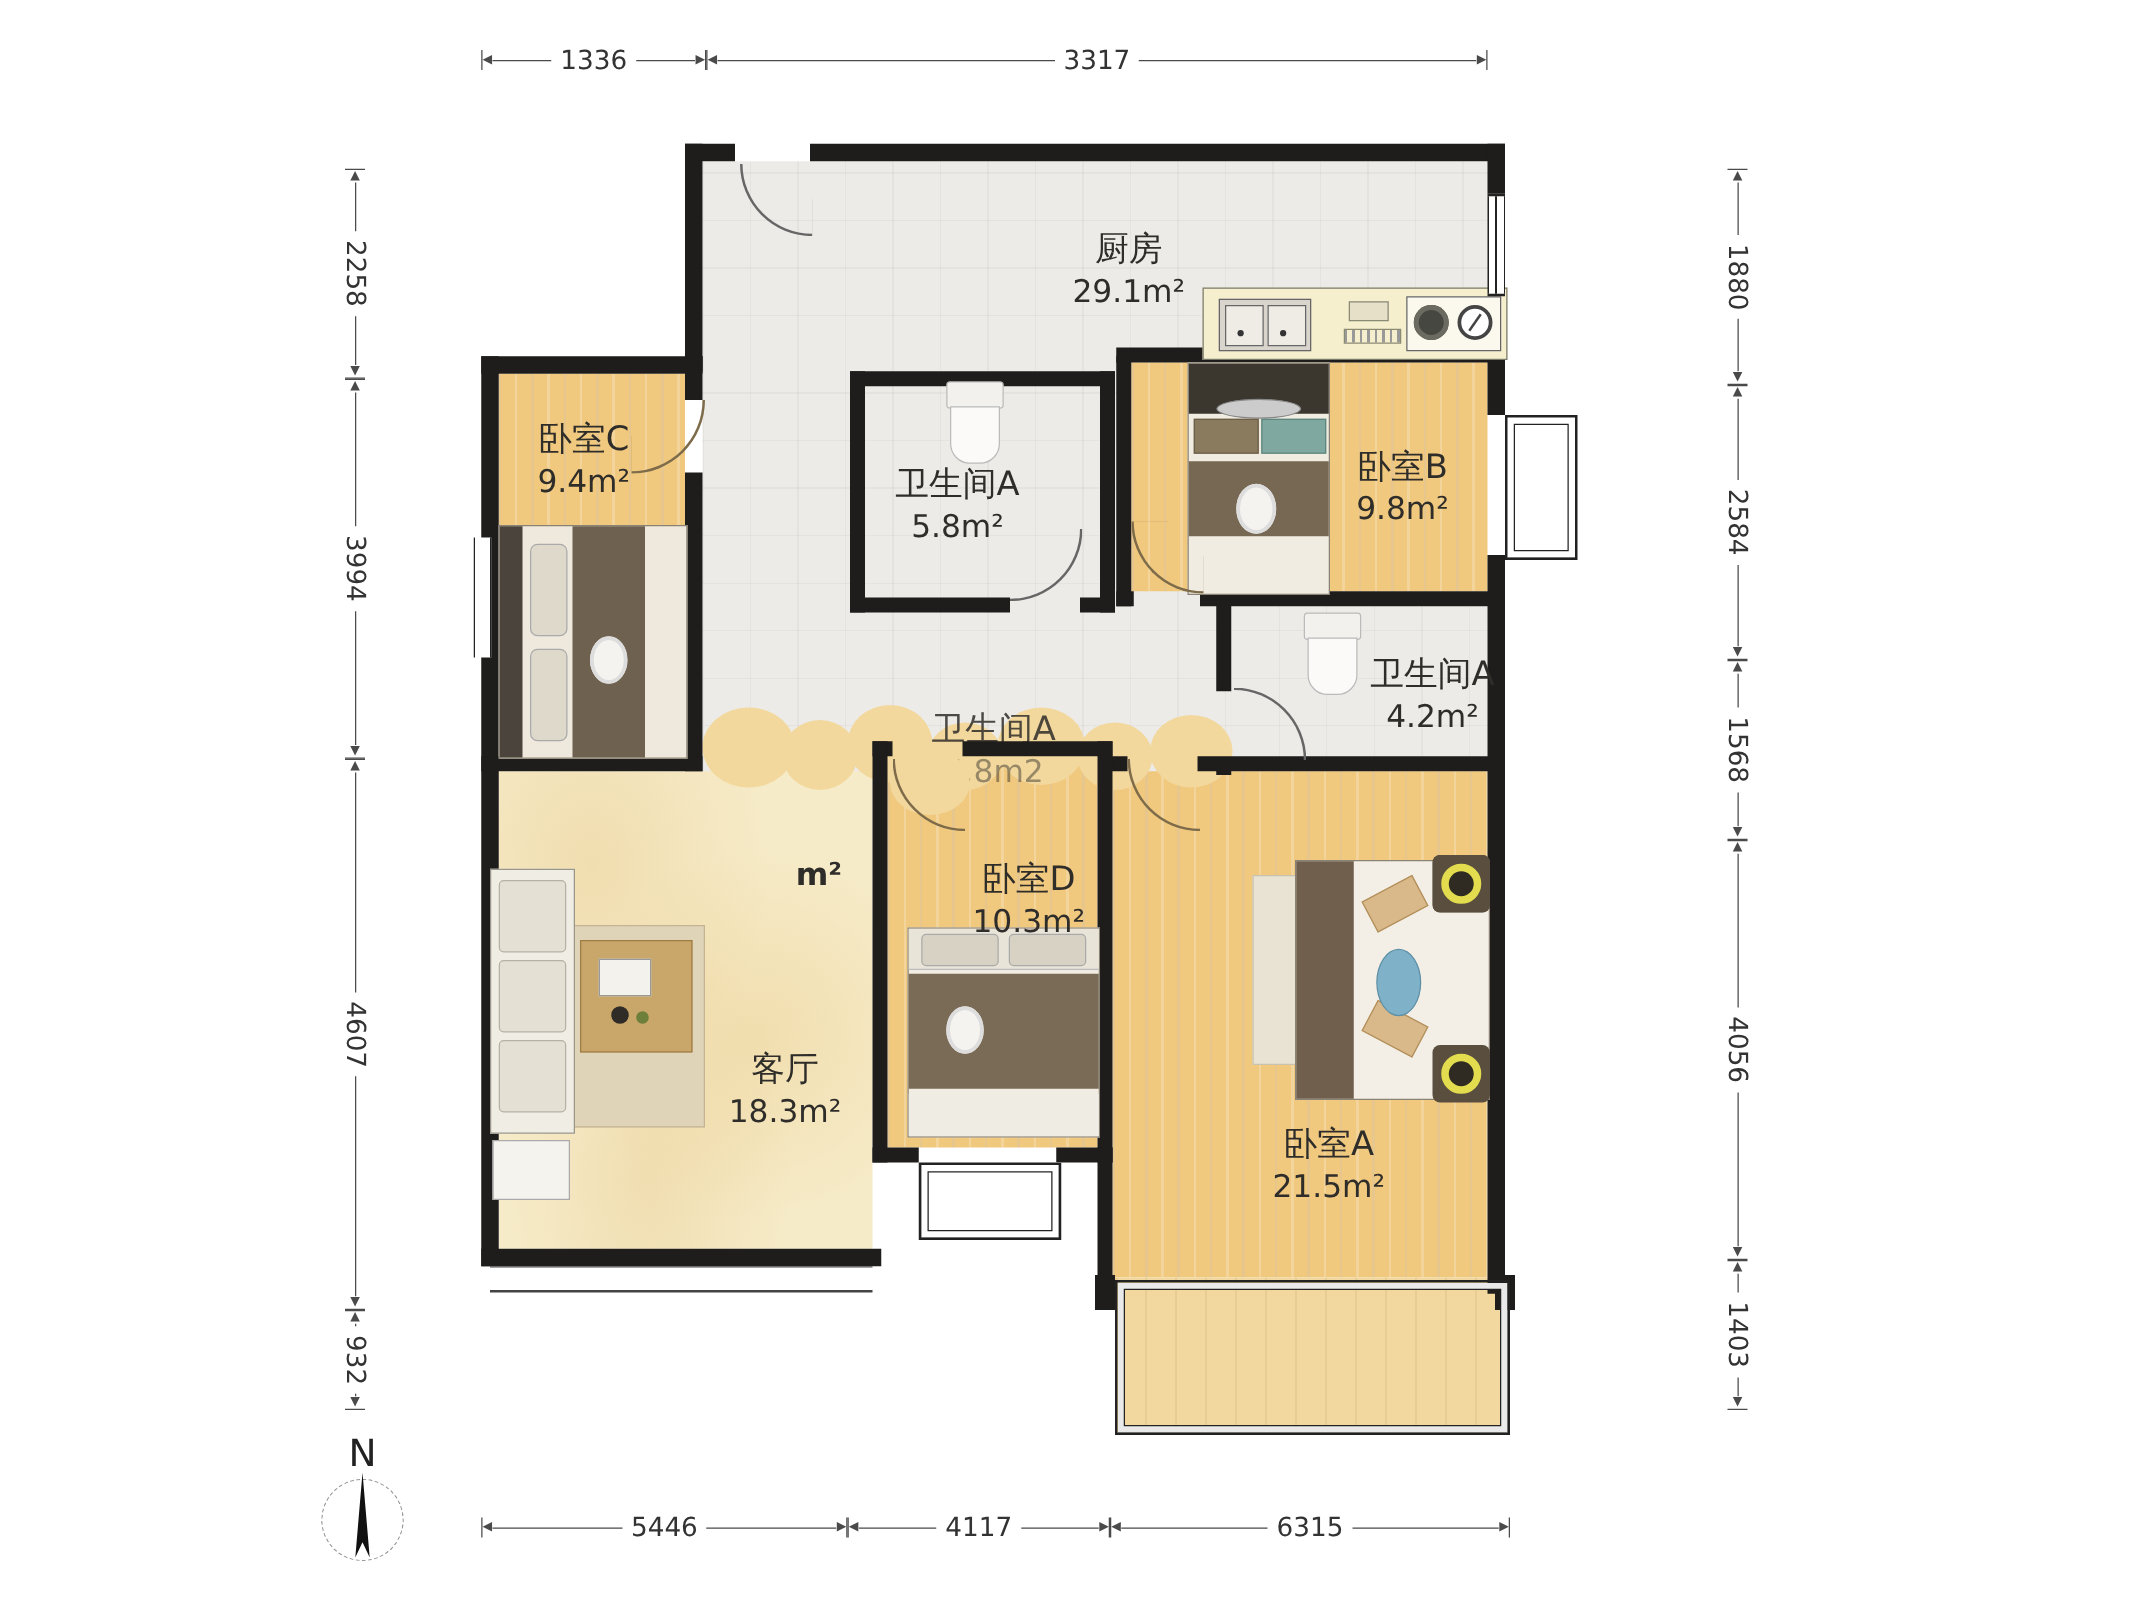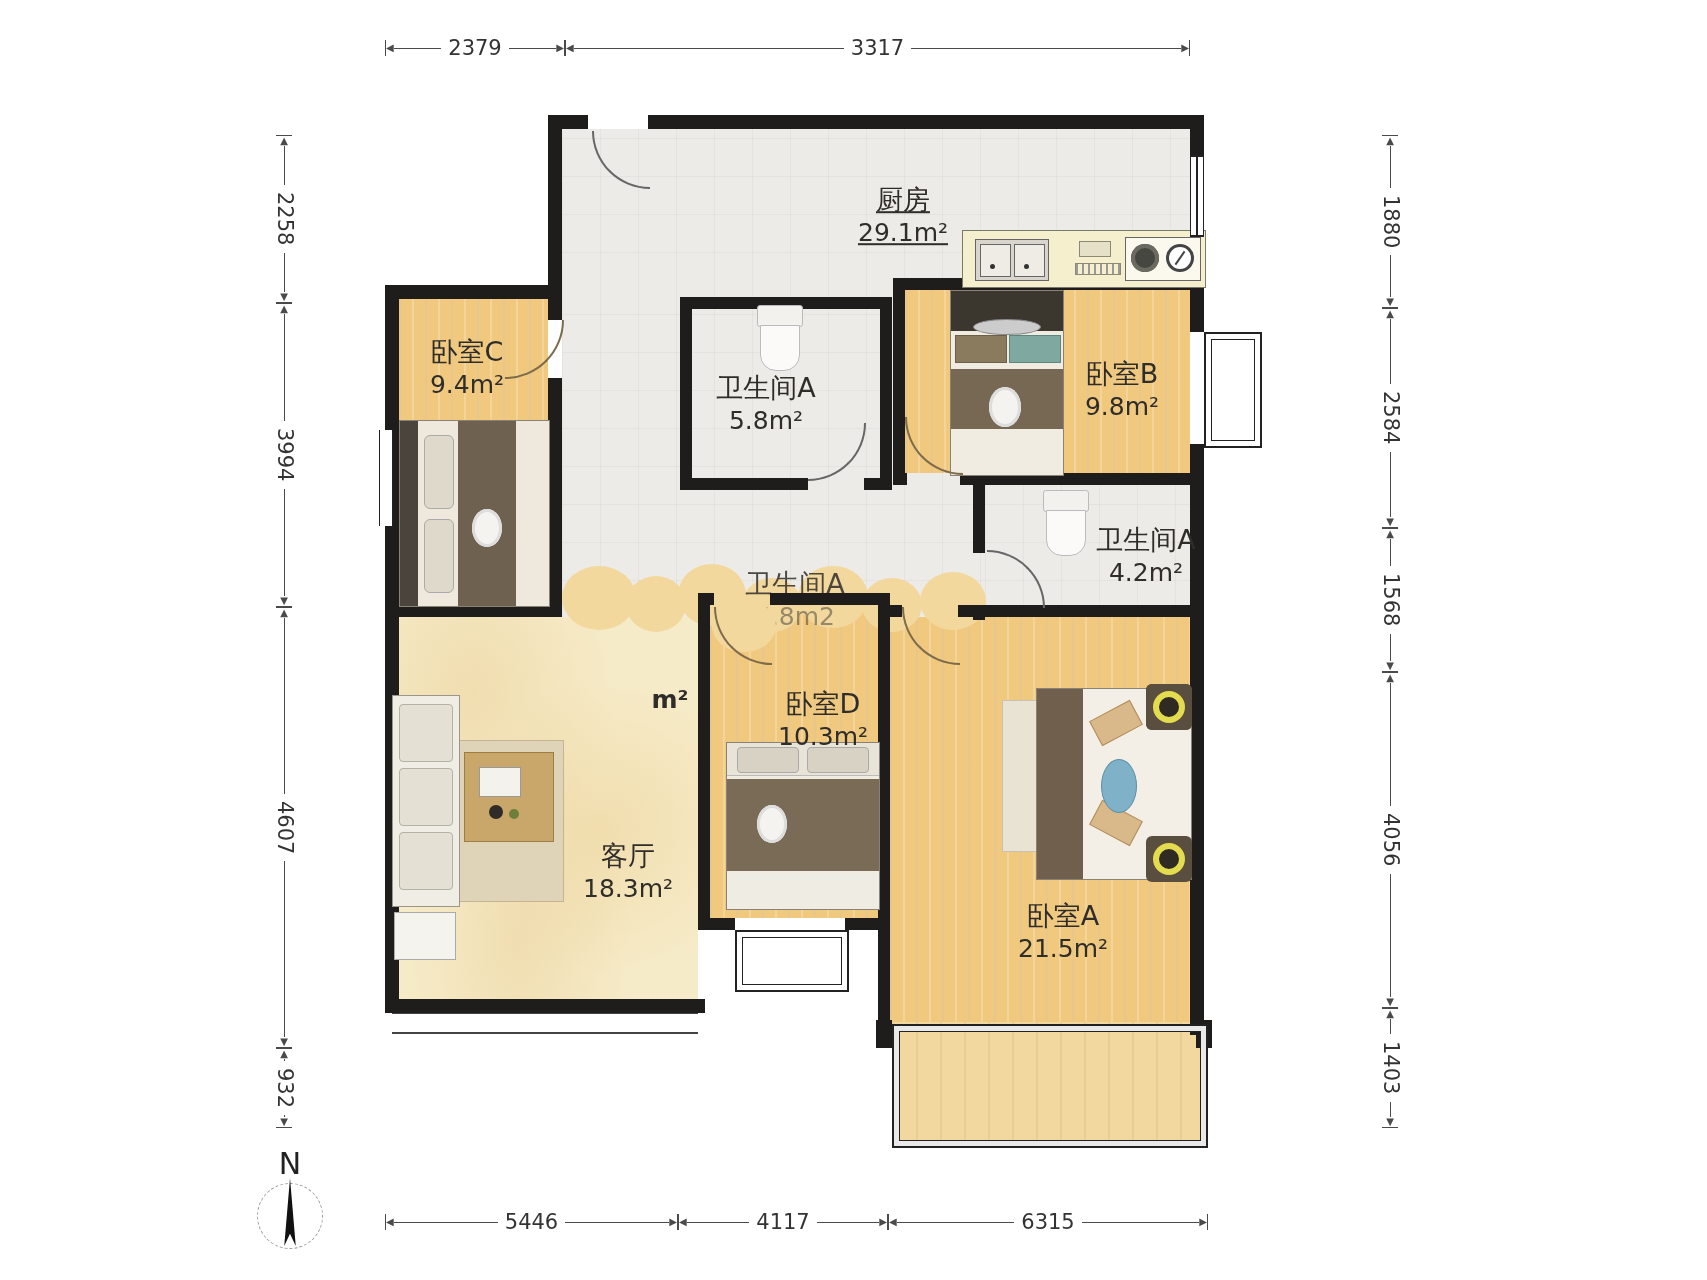--- a/index.html
+++ b/index.html
@@ -206,21 +206,21 @@
     <div class="abs" style="left:6px;top:72px;width:52px;height:56px;background:#e4e0d4;border:1px solid #b5b1a4;border-radius:4px;"></div>
     <div class="abs" style="left:6px;top:136px;width:52px;height:56px;background:#e4e0d4;border:1px solid #b5b1a4;border-radius:4px;"></div>
   </div>
   <div class="furn" style="left:394px;top:912px;width:60px;height:46px;background:#f5f3ee;border:1px solid #aaa;"></div>
   <div class="furn" style="left:464px;top:752px;width:88px;height:88px;background:#c9a76a;border:1px solid #9e7d45;">
     <div class="abs" style="left:14px;top:14px;width:40px;height:28px;background:#f4f2ec;border:1px solid #999;"></div>
     <div class="abs" style="left:24px;top:52px;width:14px;height:14px;background:#2f2b26;border-radius:50%;"></div>
     <div class="abs" style="left:44px;top:56px;width:10px;height:10px;background:#6e7f3c;border-radius:50%;"></div>
   </div>
 
-  <div class="rlabel" style="left:903px;top:216px;text-decoration:underline;">
+  <div class="rlabel" style="left:903px;top:216px;">
     <div>厨房</div>
       <div class="area">29.1m²</div>
   </div>
   <div class="rlabel" style="left:467px;top:368px;">
     <div>卧室C</div>
       <div class="area">9.4m²</div>
   </div>
   <div class="rlabel" style="left:766px;top:404px;">
     <div>卫生间A</div>
       <div class="area">5.8m²</div>
@@ -238,29 +238,29 @@
       <div class="area">18.3m²</div>
   </div>
   <div class="rlabel" style="left:823px;top:720px;">
     <div>卧室D</div>
       <div class="area">10.3m²</div>
   </div>
   <div class="rlabel" style="left:1063px;top:932px;">
     <div>卧室A</div>
       <div class="area">21.5m²</div>
   </div>
-  <div class="rlabel" style="left:670px;top:700px;font-weight:bold;">
+  <div class="rlabel" style="left:655px;top:700px;font-weight:bold;">
     <div class="area">m²</div>
   </div>
 
   <div class="dim-h" style="left:385px;top:40px;width:180px;">
     <span class="tick"></span>
       <span class="ah">◀</span>
     <span class="dline"></span>
-    <span class="dlabel">2379</span>
+    <span class="dlabel">1336</span>
     <span class="dline"></span>
     <span class="ah">▶</span>
       <span class="tick"></span>
   </div>
   <div class="dim-h" style="left:565px;top:40px;width:625px;">
     <span class="tick"></span>
       <span class="ah">◀</span>
       <span class="dline"></span>
     <span class="dlabel">3317</span>
     <span class="dline"></span>

